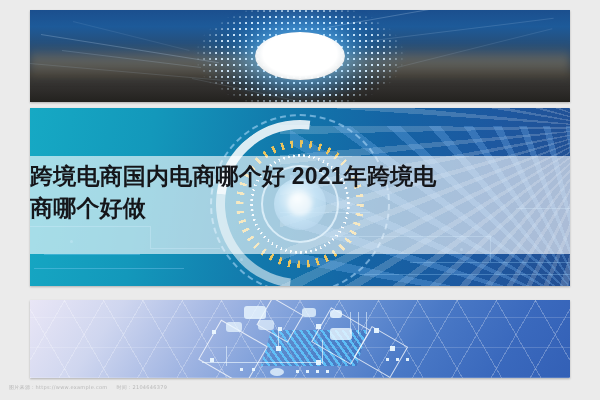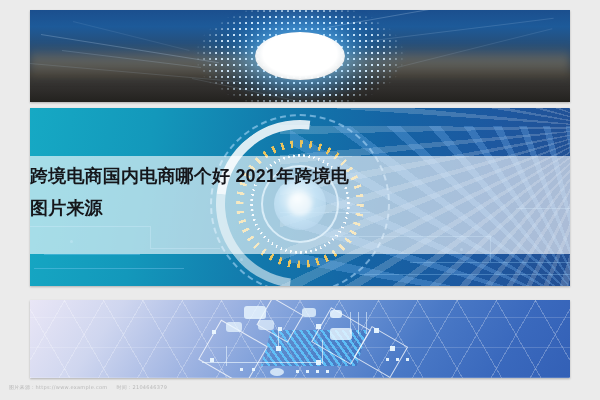--- a/index.html
+++ b/index.html
@@ -89,21 +89,21 @@
     background:radial-gradient(circle at 45% 40%, rgba(235,250,255,.95) 0%, rgba(120,195,240,.75) 45%, rgba(40,120,190,.55) 100%);}
   .hud .r7{width:24px;height:24px;background:rgba(255,255,255,.55);filter:blur(2px);}
 
   
   .textpanel{
     position:absolute;left:0;right:0;top:48px;height:98px;
     background:rgba(255,255,255,.62);
   }
   .caption{
     position:absolute;left:30px;right:10px;top:160px;
-    font-size:18px;line-height:32px;font-weight:bold;color:#15161a;
+    font-size:23px;line-height:32px;font-weight:bold;color:#15161a;
     letter-spacing:.2px;white-space:pre-wrap;
   }
 
   
   #banner3{top:300px;height:78px;
     background:linear-gradient(125deg,#e9e6f6 0%,#cfd6ef 16%,#9fb4e2 34%,#6f96d6 52%,#4a79c6 70%,#3a69bd 86%,#3360b6 100%);
   }
   .hexlayer{
     position:absolute;inset:0;opacity:.55;
     background-image:
@@ -178,21 +178,21 @@
       <div class="ring r4"></div>
       <div class="ring r2"></div>
       <div class="ring r5"></div>
       <div class="ring r6"></div>
       <div class="ring r7"></div>
     </div>
 
     <div class="textpanel"></div>
   </div>
 
-  <div class="caption"><span>跨境电商国内电商哪个好 2021年跨境电</span><br><span>图片来源</span></div>
+  <div class="caption"><span>跨境电商国内电商哪个好 2021年跨境电</span><br><span>商哪个好做</span></div>
 
   <div class="banner" id="banner3">
     <div class="hexlayer"></div>
     <div class="chip"></div>
 
     <div class="hexshape" style="left:232px;top:4px;width:34px;height:30px;transform:rotate(30deg);"></div>
     <div class="hexshape" style="left:288px;top:16px;width:44px;height:38px;transform:rotate(30deg);"></div>
     <div class="hexshape" style="left:176px;top:30px;width:52px;height:44px;transform:rotate(30deg);"></div>
     <div class="hexshape" style="left:330px;top:34px;width:40px;height:34px;transform:rotate(30deg);"></div>
 

